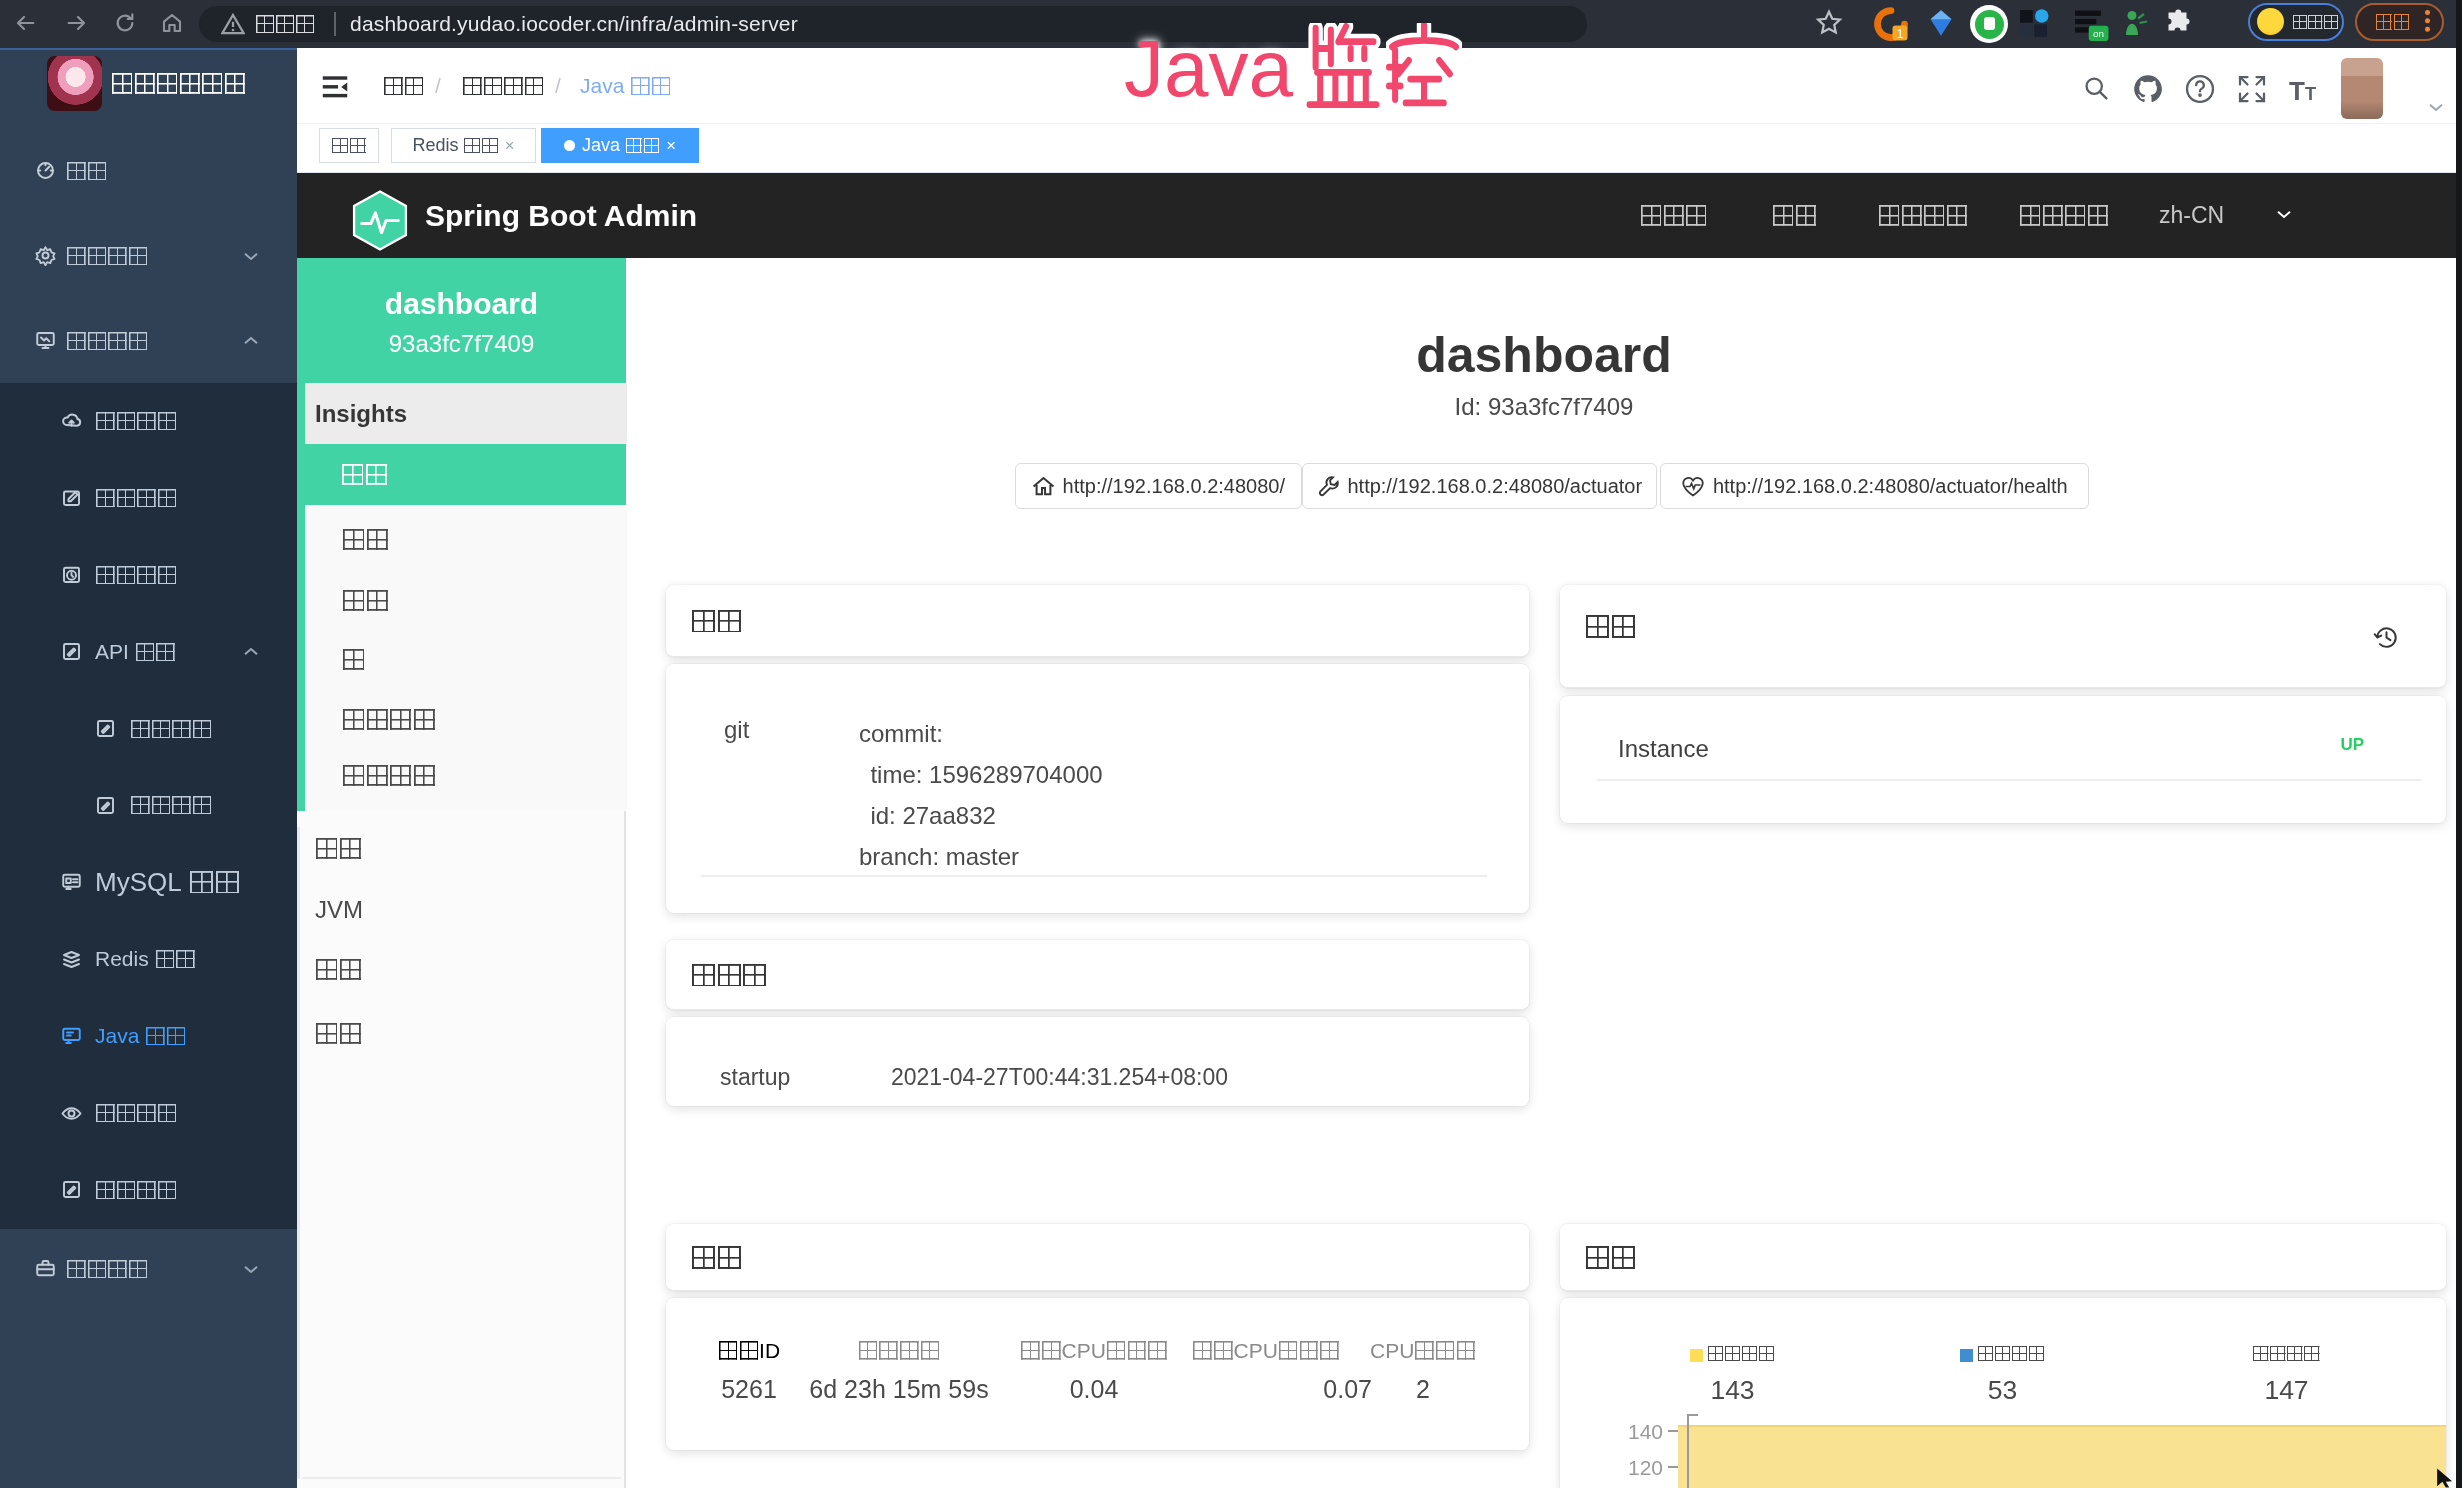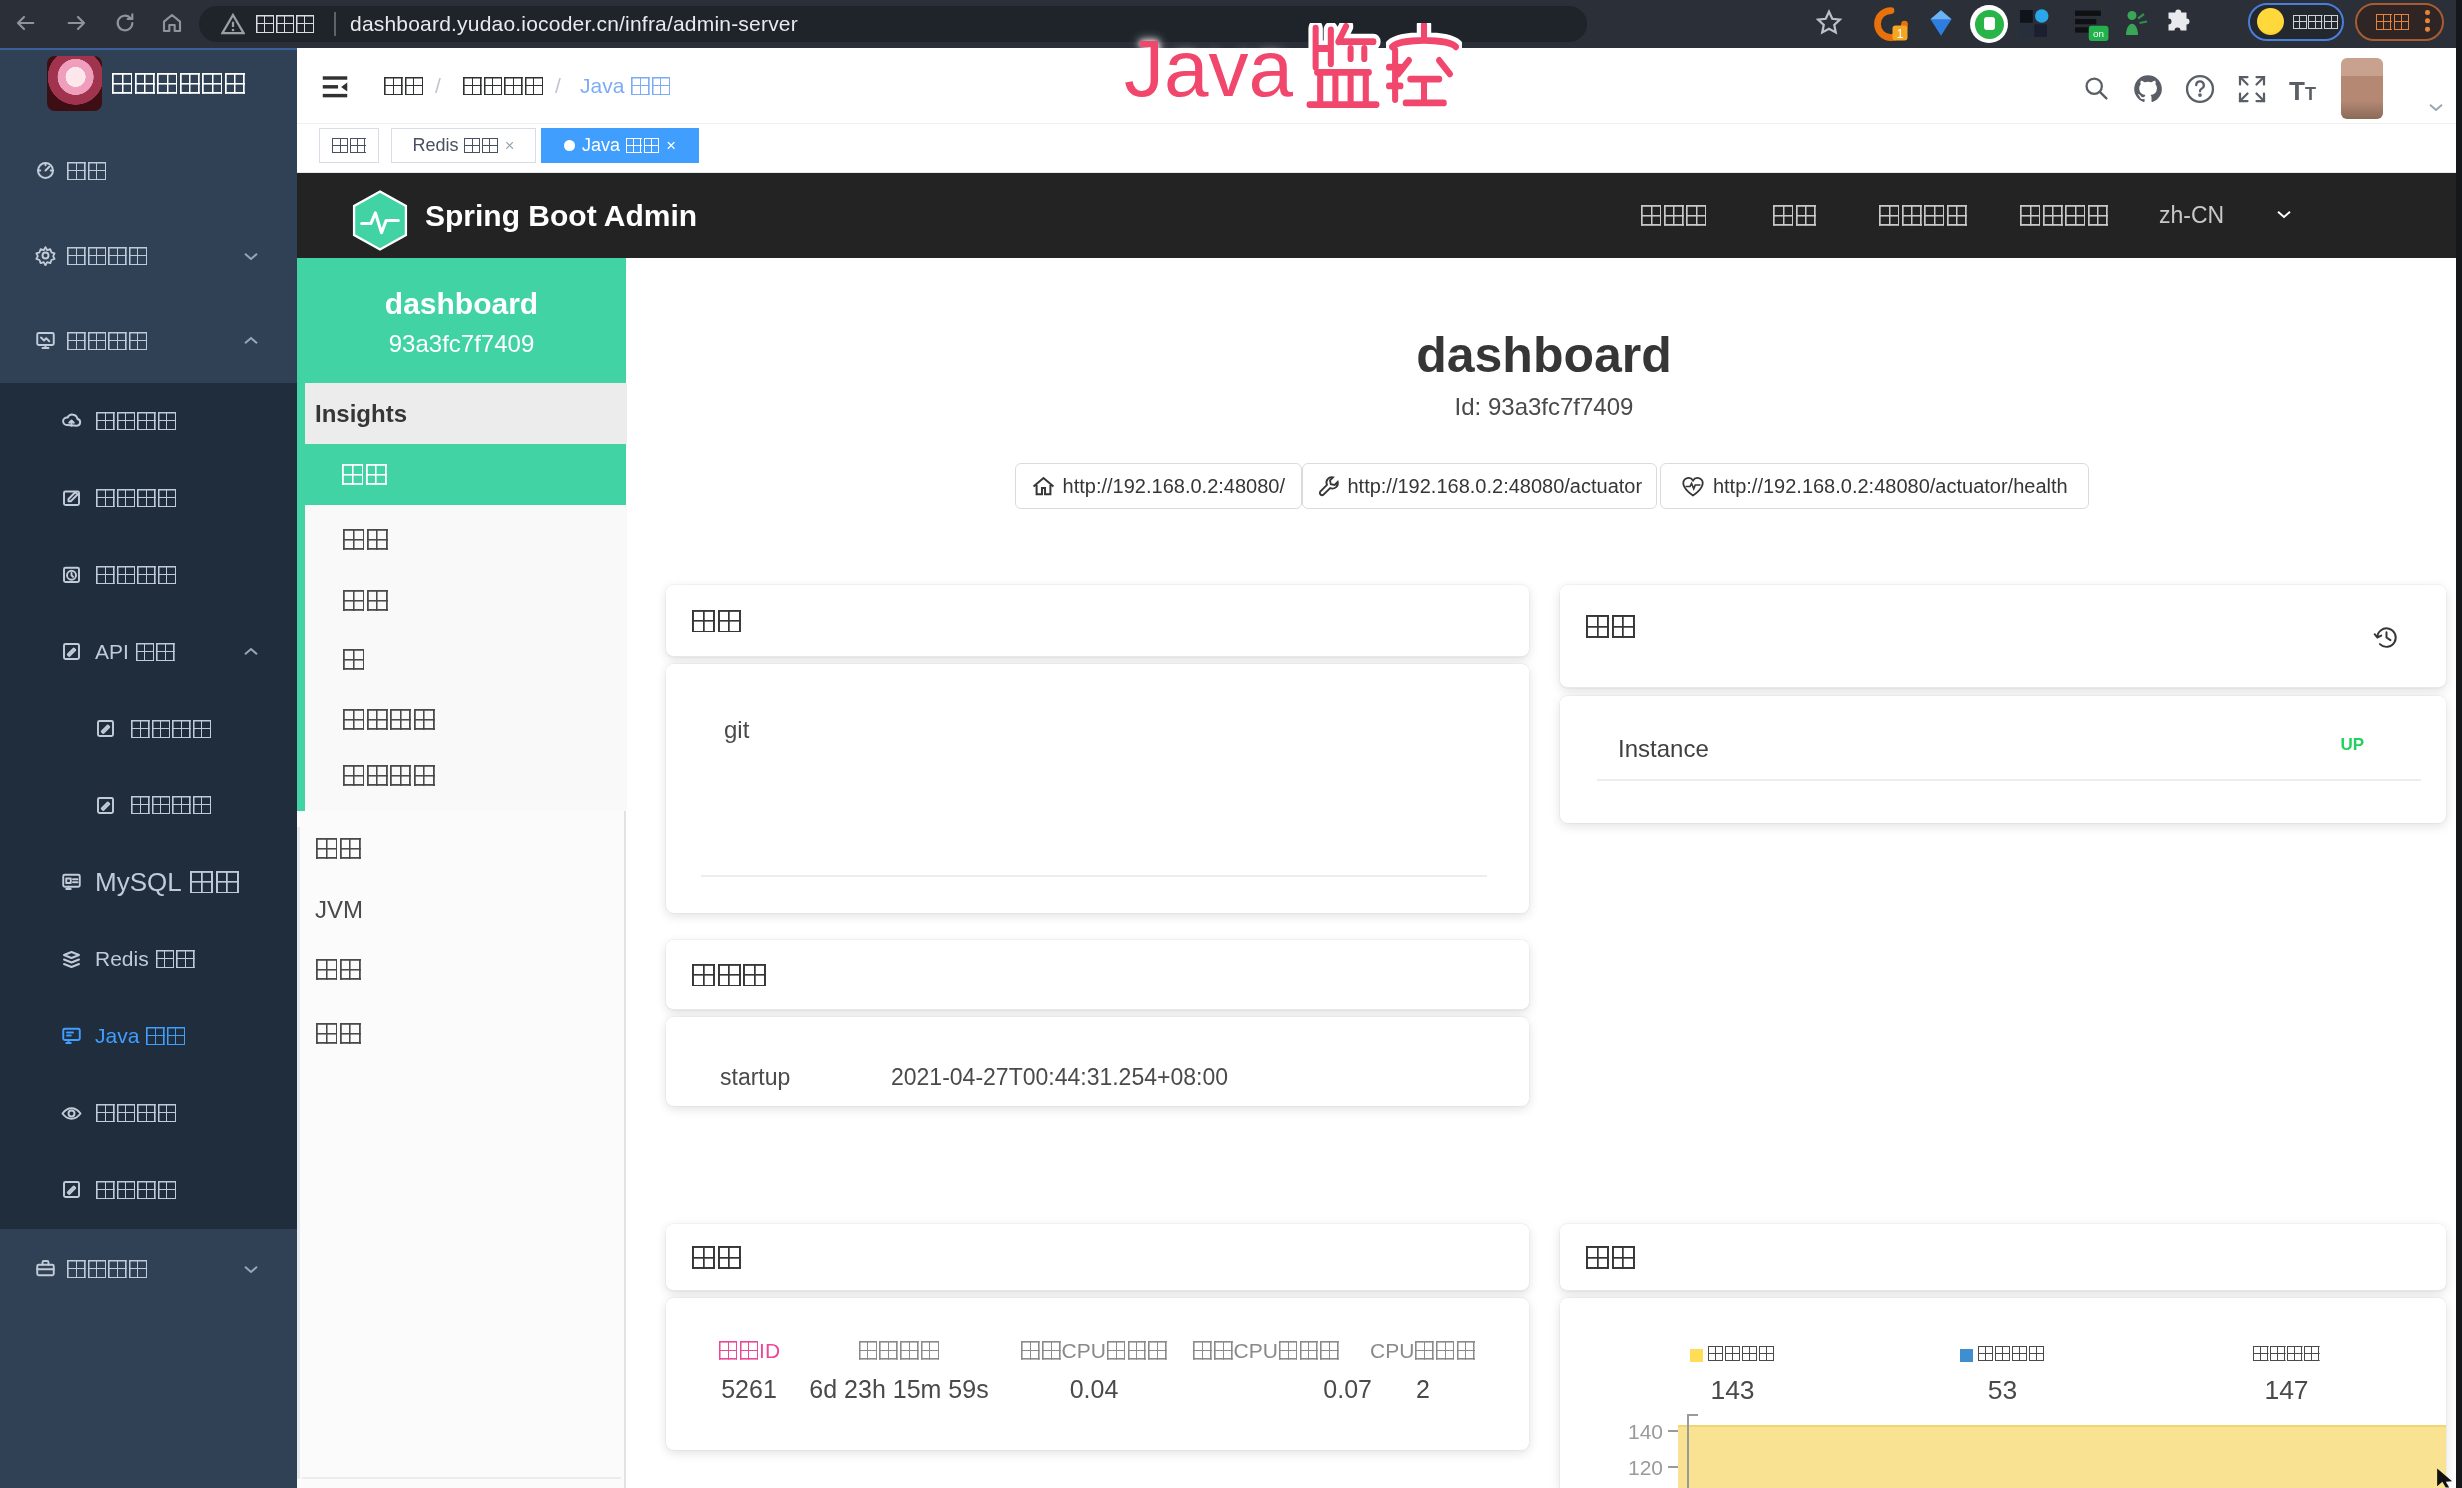--- a/index.html
+++ b/index.html
@@ -432,20 +432,21 @@
       <path d="M16 27S3 19 3 10a7 7 0 0 1 13-3 7 7 0 0 1 13 3c0 9-13 17-13 17z" fill="none" stroke="#363636" stroke-width="2.4"></path>
       <path d="M6 15h6l2-4 3 7 2-5h7" fill="none" stroke="#363636" stroke-width="2.2"></path>
     </svg>http://192.168.0.2:48080/actuator/health</div>
 <div class="card" style="left:666px;top:585px;width:863px;height:72px;border-bottom:1.5px solid #e8e8e8"></div>
 <div class="a vc" style="left:691px;top:585px;height:72px;font-size:26px;font-weight:700;color:#363636">
     <i class="k"></i>
     <i class="k"></i>
   </div>
 <div class="card" style="left:666px;top:664px;width:863px;height:249px;overflow:hidden">
 <div style="position:absolute;left:58px;top:52px;font-size:24px;color:#4a4a4a">git</div>
+<div style="position:absolute;left:193px;top:49px;font-size:24px;color:#4a4a4a;line-height:41px">commit:<br><span style="margin-left:11.4px">time: 1596289704000</span><br><span style="margin-left:11.4px">id: 27aa832</span><br>branch: master</div>
 <div style="position:absolute;left:35px;top:211px;width:786px;height:1.5px;background:#ededed"></div>
   </div>
 <div class="card" style="left:1560px;top:585px;width:886px;height:103px;border-bottom:1.5px solid #e8e8e8"></div>
 <div class="a vc" style="left:1585px;top:585px;height:83px;font-size:26px;font-weight:700;color:#363636">
     <i class="k"></i>
     <i class="k"></i>
   </div>
 <div class="card" style="left:1560px;top:696px;width:886px;height:127px;overflow:hidden">
 <div style="position:absolute;left:58px;top:39px;font-size:24px;font-weight:400;color:#404040">Instance</div>
 <div style="position:absolute;right:82px;top:39px;font-size:17px;font-weight:700;color:#23d160">UP</div>
@@ -467,21 +468,21 @@
 <div style="position:absolute;left:54px;top:47px;font-size:23px;color:#4a4a4a">startup</div>
 <div style="position:absolute;left:225px;top:47px;font-size:23px;color:#4a4a4a">2021-04-27T00:44:31.254+08:00</div>
 <div style="position:absolute;left:36px;top:91px;width:786px;height:1.5px;background:#ededed"></div>
   </div>
 <div class="card" style="left:666px;top:1224px;width:863px;height:67px;border-bottom:1.5px solid #e8e8e8"></div>
 <div class="a vc" style="left:691px;top:1224px;height:67px;font-size:26px;font-weight:700;color:#363636">
     <i class="k"></i>
     <i class="k"></i>
   </div>
 <div class="card" style="left:666px;top:1298px;width:863px;height:152px;overflow:hidden">
-    <div style="position:absolute;left:-23px;top:41px;width:212px;text-align:center;font-size:21px;color:#ec4899"><i class="k"></i><i class="k"></i>ID</div>
+    <div style="position:absolute;left:-23px;top:41px;width:212px;text-align:center;font-size:21px;color:#000000"><i class="k"></i><i class="k"></i>ID</div>
     <div style="position:absolute;left:-23px;top:77px;width:212px;text-align:center;font-size:25px;color:#4a4a4a">5261</div>
     <div style="position:absolute;left:127px;top:41px;width:212px;text-align:center;font-size:21px;color:#8a8a8a"><i class="k"></i><i class="k"></i><i class="k"></i><i class="k"></i></div>
     <div style="position:absolute;left:127px;top:77px;width:212px;text-align:center;font-size:25px;color:#4a4a4a">6d 23h 15m 59s</div>
     <div style="position:absolute;left:322px;top:41px;width:212px;text-align:center;font-size:21px;color:#8a8a8a"><i class="k"></i><i class="k"></i>CPU<i class="k"></i><i class="k"></i><i class="k"></i></div>
     <div style="position:absolute;left:322px;top:77px;width:212px;text-align:center;font-size:25px;color:#4a4a4a">0.04</div>
     <div style="position:absolute;left:494px;top:41px;width:212px;text-align:center;font-size:21px;color:#8a8a8a"><i class="k"></i><i class="k"></i>CPU<i class="k"></i><i class="k"></i><i class="k"></i></div>
     <div style="position:absolute;left:494px;top:77px;width:212px;text-align:right;font-size:25px;color:#4a4a4a">0.07</div>
     <div style="position:absolute;left:651px;top:41px;width:212px;text-align:center;font-size:21px;color:#8a8a8a">CPU<i class="k"></i><i class="k"></i><i class="k"></i></div>
     <div style="position:absolute;left:651px;top:77px;width:212px;text-align:center;font-size:25px;color:#4a4a4a">2</div>
   </div>

